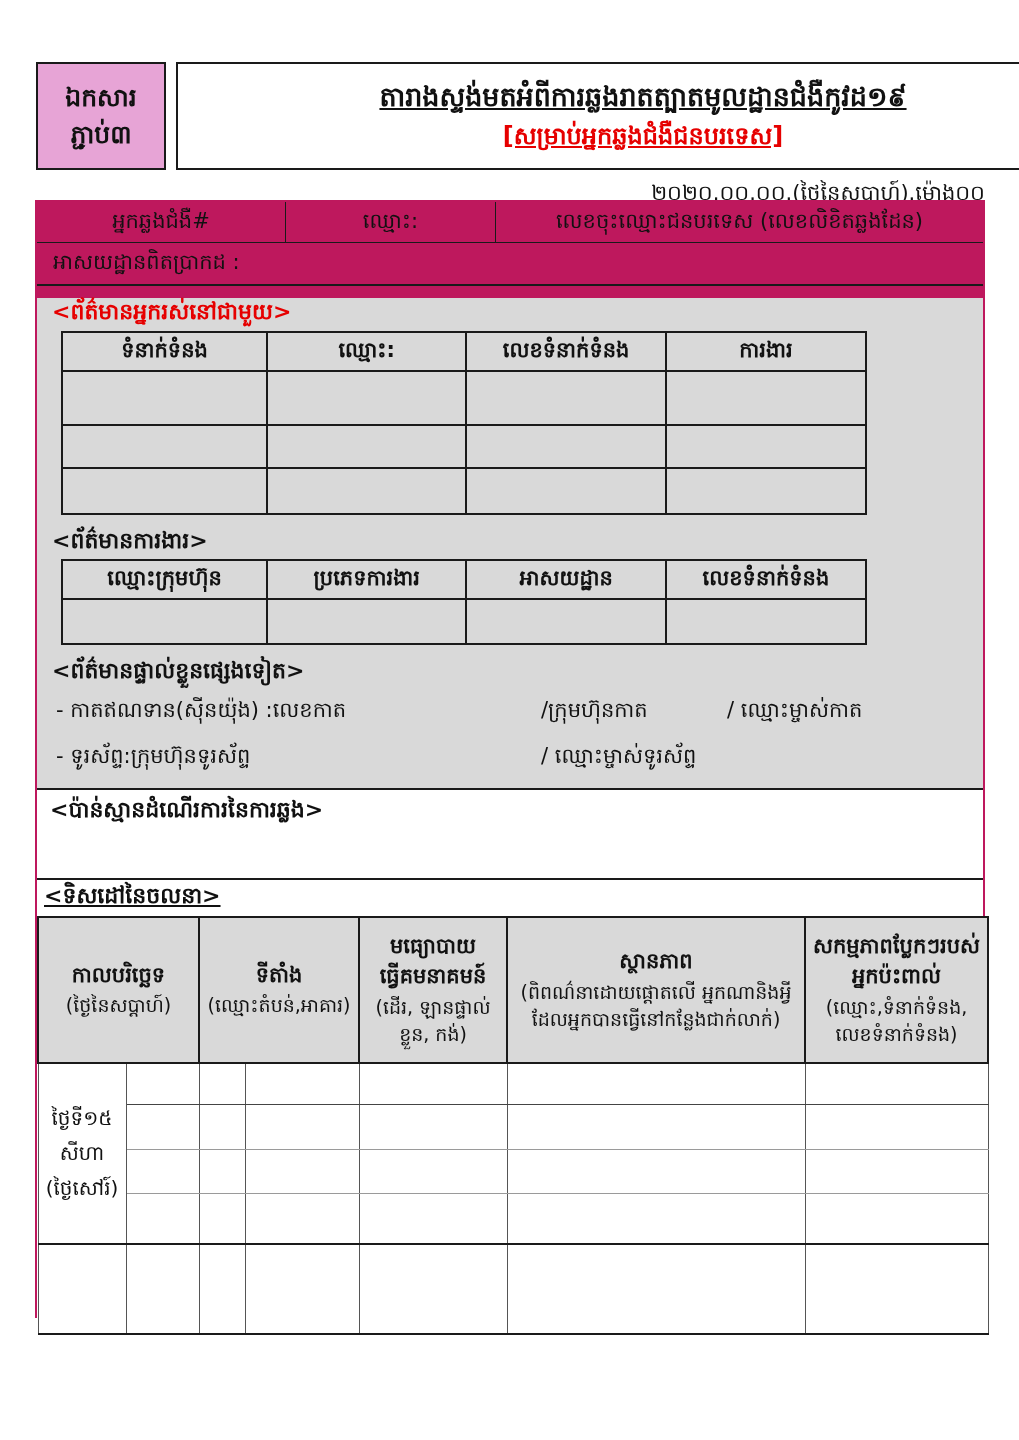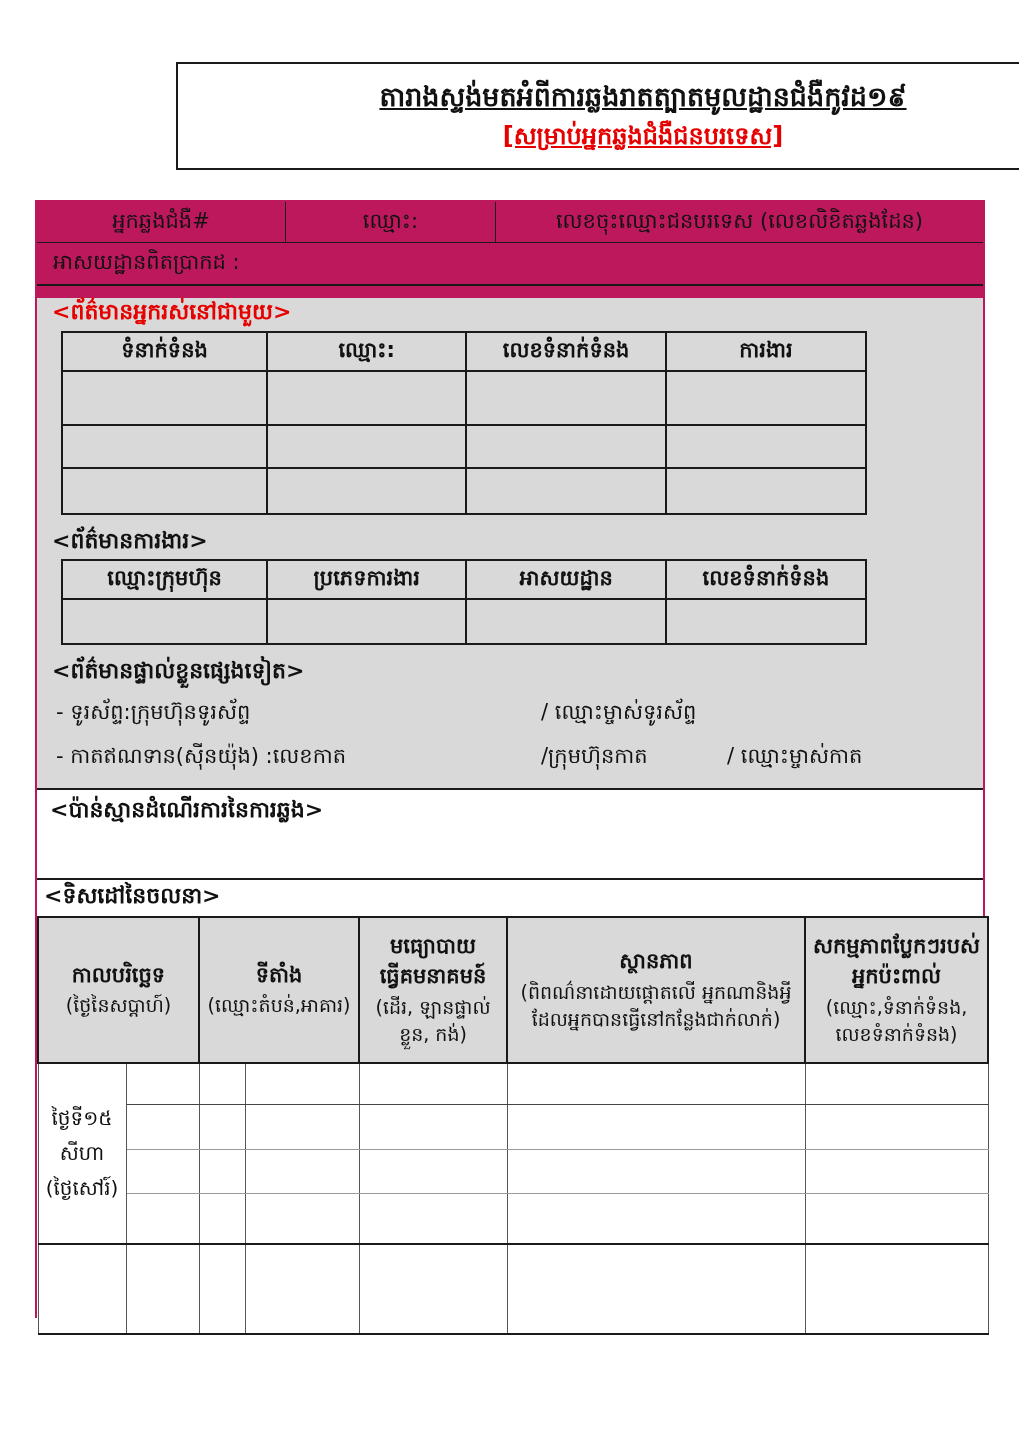--- a/index.html
+++ b/index.html
@@ -99,21 +99,21 @@
   .pl-right { left:682px; }
   
   .estimate {
     height:90px; background:#fff;
     border-bottom:2px solid #1a1a1a;
     padding:6px 0 0 13px;
   }
   .movement-title {
     height:36px; background:#fff;
     display:flex; align-items:center; padding-left:7px;
-    font-weight:bold; font-size:22px;
+    font-weight:bold; font-size:22px;text-decoration:underline;
   }
   
   table.mov {
     border-collapse:collapse; table-layout:fixed;
     width:950px; background:#fff;
   }
   table.mov th {
     background:#d9d9d9;
     border:2px solid #1a1a1a;
     height:146px; padding:3px;
@@ -137,26 +137,31 @@
     font-size:20px; line-height:1.75;
     border-bottom:2px solid #1a1a1a !important;
     border-left:2px solid #1a1a1a;
   }
 </style>
 </head>
 <body>
 
 <div class="page">
 
+  <div class="badge">
+    <div>ឯកសារ</div>
+    <div>ភ្ជាប់៣</div>
+  </div>
 
   <div class="titlebox">
     <div class="doc-title">តារាងស្ទង់មតអំពីការឆ្លងរាតត្បាតមូលដ្ឋានជំងឺកូវដ១៩</div>
     <div class="doc-subtitle">[សម្រាប់អ្នកឆ្លងជំងឺជនបរទេស]</div>
   </div>
 
+  <div class="datetime">២០២០.០០.០០.(ថ្ងៃនៃសប្តាហ៍).ម៉ោង០០</div>
 
   <div class="main">
 
     <div class="rowA">
       <div class="cell cA1">អ្នកឆ្លងជំងឺ#</div>
       <div class="cell cA2">ឈ្មោះ:</div>
       <div class="cell cA3">លេខចុះឈ្មោះជនបរទេស (លេខលិខិតឆ្លងដែន)</div>
     </div>
 
     <div class="rowB">
@@ -222,29 +227,29 @@
               <td></td>
               <td></td>
               <td></td>
               <td></td>
             </tr>
       </tbody>
         </table>
 
       <div class="sec-title mt12">&lt;ព័ត៌មានផ្ទាល់ខ្លួនផ្សេងទៀត&gt;</div>
 
-      <div class="pline mt12">
-        <span class="pl-label">- ទូរស័ព្ទ:ក្រុមហ៊ុនទូរស័ព្ទ</span>
-        <span class="pl-mid">/ ឈ្មោះម្ចាស់ទូរស័ព្ទ</span>
-      </div>
-
       <div class="pline mt10">
         <span class="pl-label">- កាតឥណទាន(ស៊ីនយ៉ុង) :លេខកាត</span>
         <span class="pl-mid">/ក្រុមហ៊ុនកាត</span>
         <span class="pl-right">/ ឈ្មោះម្ចាស់កាត</span>
+      </div>
+
+      <div class="pline mt12">
+        <span class="pl-label">- ទូរស័ព្ទ:ក្រុមហ៊ុនទូរស័ព្ទ</span>
+        <span class="pl-mid">/ ឈ្មោះម្ចាស់ទូរស័ព្ទ</span>
       </div>
 
     </div>
 
     <div class="estimate">
       <div class="sec-title" style="padding-left:0;">&lt;ប៉ាន់ស្មានដំណើរការនៃការឆ្លង&gt;</div>
     </div>
 
     <div class="movement-title">
       <span>&lt;ទិសដៅនៃចលនា&gt;</span>

